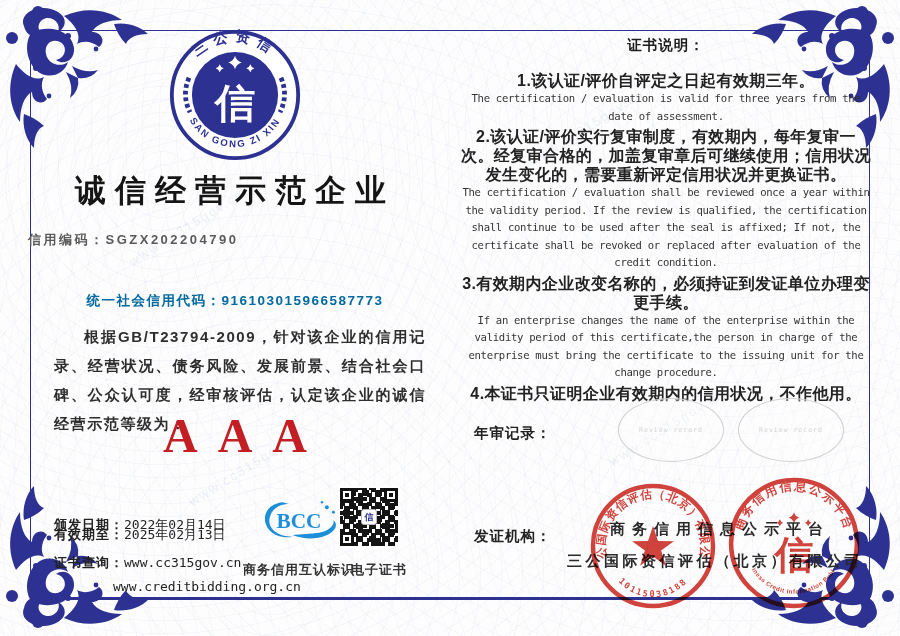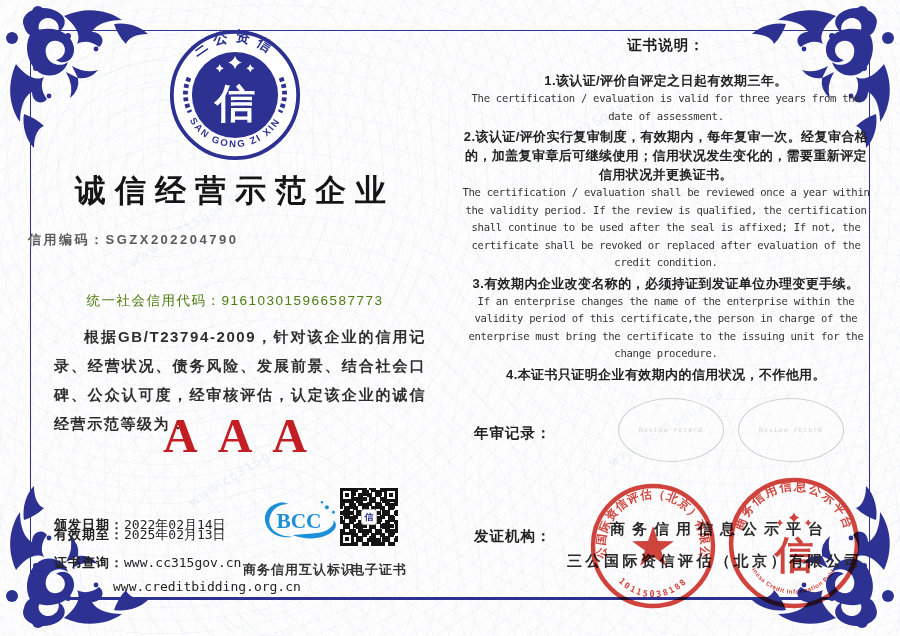--- a/index.html
+++ b/index.html
@@ -38,21 +38,21 @@
     position:absolute; left:28px; top:170px; width:414px; text-align:center;
     font-size:31px; font-weight:700; letter-spacing:9px; color:#151515;
     font-family:"Liberation Serif","DejaVu Serif",serif;
   }
   .credit-code {
     position:absolute; left:28px; top:231px; width:414px; text-align:left;
     font-size:13px; color:#5a5a5a; letter-spacing:2.5px; font-weight:700;
   }
   .uscc {
     position:absolute; left:28px; top:292px; width:414px; text-align:center;
-    font-size:13.5px; color:#4d7c0f; letter-spacing:1.5px; font-weight:400;
+    font-size:13.5px; color:#0369a1; letter-spacing:1.5px; font-weight:700;
   }
   .statement {
     position:absolute; left:54px; top:322px; width:372px;
     font-size:15px; line-height:29px; letter-spacing:1.6px; color:#2e2e2e;
     text-indent:2em; text-align:justify; font-weight:600;
   }
   .grade {
     position:absolute; left:28px; top:408px; width:414px; text-align:center;
     font-family:"Liberation Serif","DejaVu Serif",serif;
     font-size:48px; font-weight:700; color:#c41e25; letter-spacing:20px; text-indent:20px;
@@ -72,21 +72,21 @@
   .qr-f1 { left:0; top:0; } .qr-f2 { right:0; top:0; } .qr-f3 { left:0; bottom:0; }
   .qr-center { position:absolute; left:21px; top:21px; width:16px; height:16px; background:#fff;
     border:1px solid #bbb; border-radius:3px; display:flex; align-items:center; justify-content:center;
     font-size:9px; color:#2c3192; font-weight:700; }
   .caption { position:absolute; top:561px; font-size:13px; font-weight:700; color:#333; letter-spacing:1px; }
   .cap-bcc { left:243px; } .cap-qr { left:343px;padding-left:8px; }
 
   
   .instructions { position:absolute; left:460px; top:36px; width:412px;text-align:center; }
   .inst-heading { font-size:14.5px; font-weight:700; letter-spacing:1px; margin-bottom:16px; color:#1c1c1c; }
-  .inst-zh { font-size:13px; font-weight:700; color:#222; line-height:19px; letter-spacing:.4px; margin-top:2px; }
+  .inst-zh { font-size:16px; font-weight:700; color:#222; line-height:19px; letter-spacing:.4px; margin-top:2px; }
   .inst-en { font-size:10.6px; font-family:"DejaVu Sans Mono",monospace; color:#333;
              line-height:17.5px; letter-spacing:-.3px; }
   .annual-label { position:absolute; left:474px; top:424px; font-size:14.5px; font-weight:700; letter-spacing:1px; }
   .oval { position:absolute; top:398px; width:106px; height:64px; border:1.5px solid #cfcfcf;
           border-radius:50%; display:flex; align-items:center; justify-content:center; background:rgba(255,255,255,.3); }
   .oval-1 { left:618px; } .oval-2 { left:738px; }
   .oval span { font-size:6.5px; color:#d3d3d3; font-family:"DejaVu Sans Mono",monospace; letter-spacing:1px; }
   .issuer-label { position:absolute; left:474px; top:527px; font-size:14.5px; font-weight:700; letter-spacing:1px; }
   .issuer-platform { position:absolute; left:560px; top:520px; width:320px; text-align:center;
     font-size:15px; font-weight:700; letter-spacing:7px; color:#2a2a2a; }

